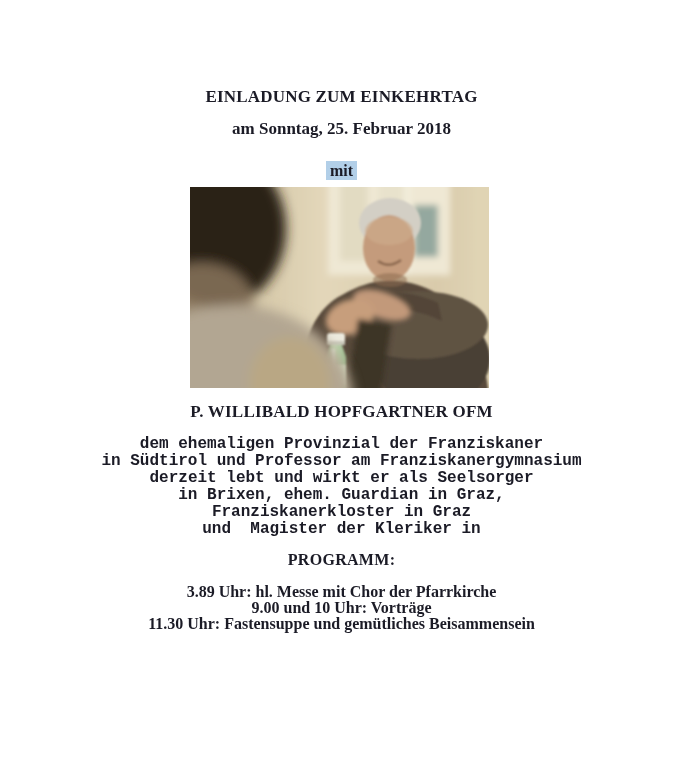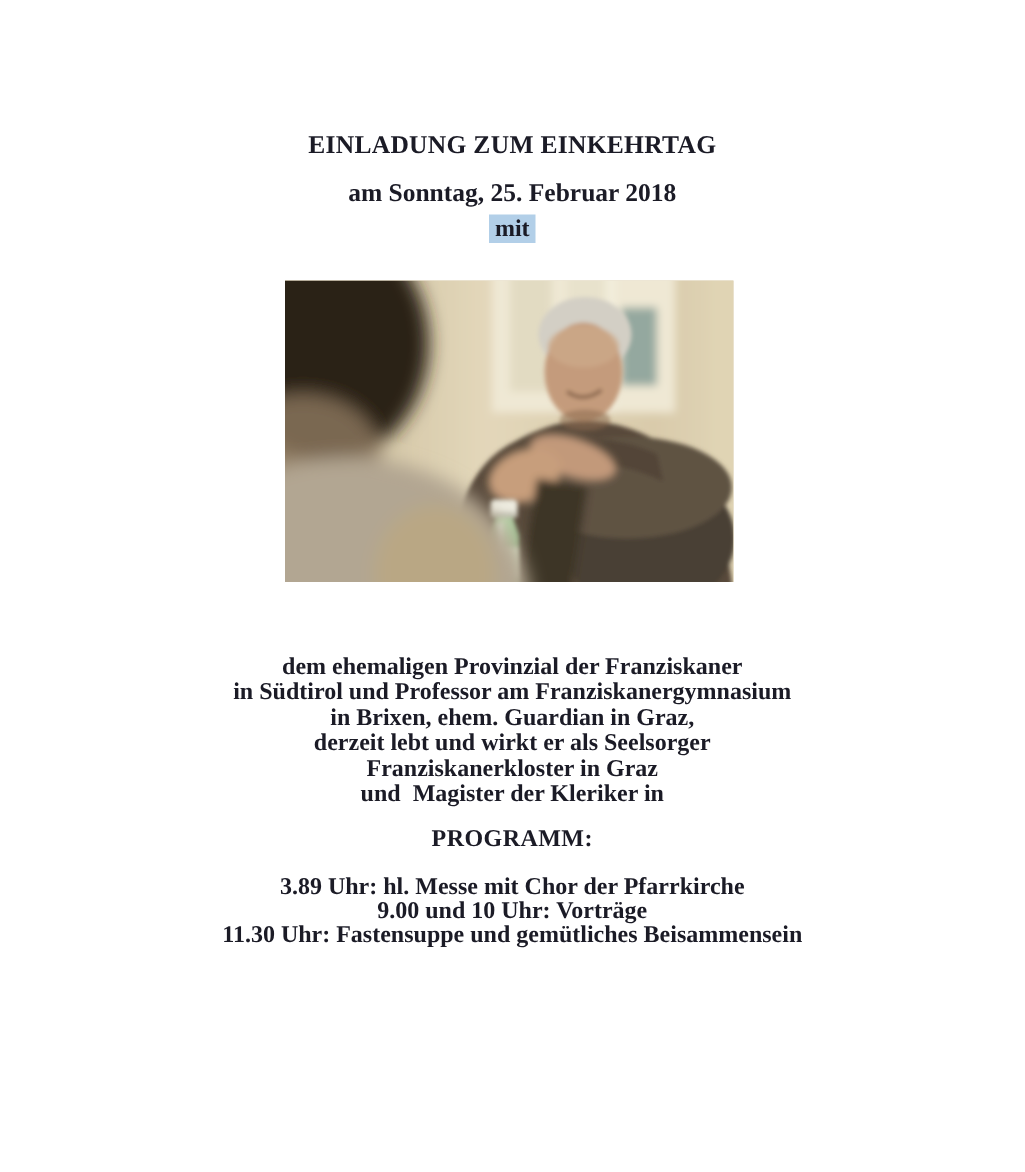--- a/index.html
+++ b/index.html
@@ -19,37 +19,37 @@
     overflow: hidden;
     border-radius: 14px;
   }
   .block {
     position: absolute;
     left: 0;
     width: 100%;
   }
   .title-line     { top: 87px;  font-size: 17px; letter-spacing: 0.2px; }
   .date-line      { top: 119px; font-size: 17px; }
-  .mit-line       { top: 144px; font-size: 16px; }
+  .mit-line       { top: 162px; font-size: 16px; }
   .highlight {
     background: #b2cfe8;
     padding: 1px 4px;
   }
   .photo-frame {
     position: absolute;
     top: 187px;
     left: 190px;
     width: 299px;
     height: 201px;
     overflow: hidden;
     background: #d9ccab;
   }
   .photo-frame svg { display: block; }
   .name-line      { top: 402px; font-size: 17px; letter-spacing: 0.2px; }
-  .bio-block      { top: 436px; font-size: 16px; line-height: 17px; }
+  .bio-block      { top: 436px; font-size: 16px; line-height: 17px; font-family: Liberation Mono, monospace; }
   .bio-block div  { white-space: pre-wrap; }
   .program-head   { top: 551px; font-size: 16px; letter-spacing: 0.3px; }
   .program-block  { top: 584px; font-size: 16px; line-height: 16px; }
 </style>
 </head>
 <body>
 
 <div class="page">
 
   <div class="block title-line">EINLADUNG ZUM EINKEHRTAG</div>
@@ -129,26 +129,27 @@
 
       <g filter="url(#blurFg)">
         <ellipse cx="28" cy="42" rx="68" ry="78" fill="#2b2215"></ellipse>
         <ellipse cx="12" cy="118" rx="52" ry="42" fill="#88745c" opacity="0.85"></ellipse>
         <ellipse cx="42" cy="218" rx="122" ry="100" fill="#b2a692"></ellipse>
         <ellipse cx="100" cy="195" rx="40" ry="45" fill="#c0a878" opacity="0.55"></ellipse>
       </g>
     </svg>
   </div>
 
+  <div class="block name-line">P. WILLIBALD HOPFGARTNER OFM</div>
 
   <div class="block bio-block">
     <div>dem ehemaligen Provinzial der Franziskaner</div>
     <div>in Südtirol und Professor am Franziskanergymnasium</div>
+    <div>derzeit lebt und wirkt er als Seelsorger</div>
     <div>in Brixen, ehem. Guardian in Graz,</div>
-    <div>derzeit lebt und wirkt er als Seelsorger</div>
     <div>Franziskanerkloster in Graz</div>
     <div>und  Magister der Kleriker in</div>
   </div>
 
   <div class="block program-head">PROGRAMM:</div>
 
   <div class="block program-block">
     <div>3.89 Uhr: hl. Messe mit Chor der Pfarrkirche</div>
     <div>9.00 und 10 Uhr: Vorträge</div>
     <div>11.30 Uhr: Fastensuppe und gemütliches Beisammensein</div>

